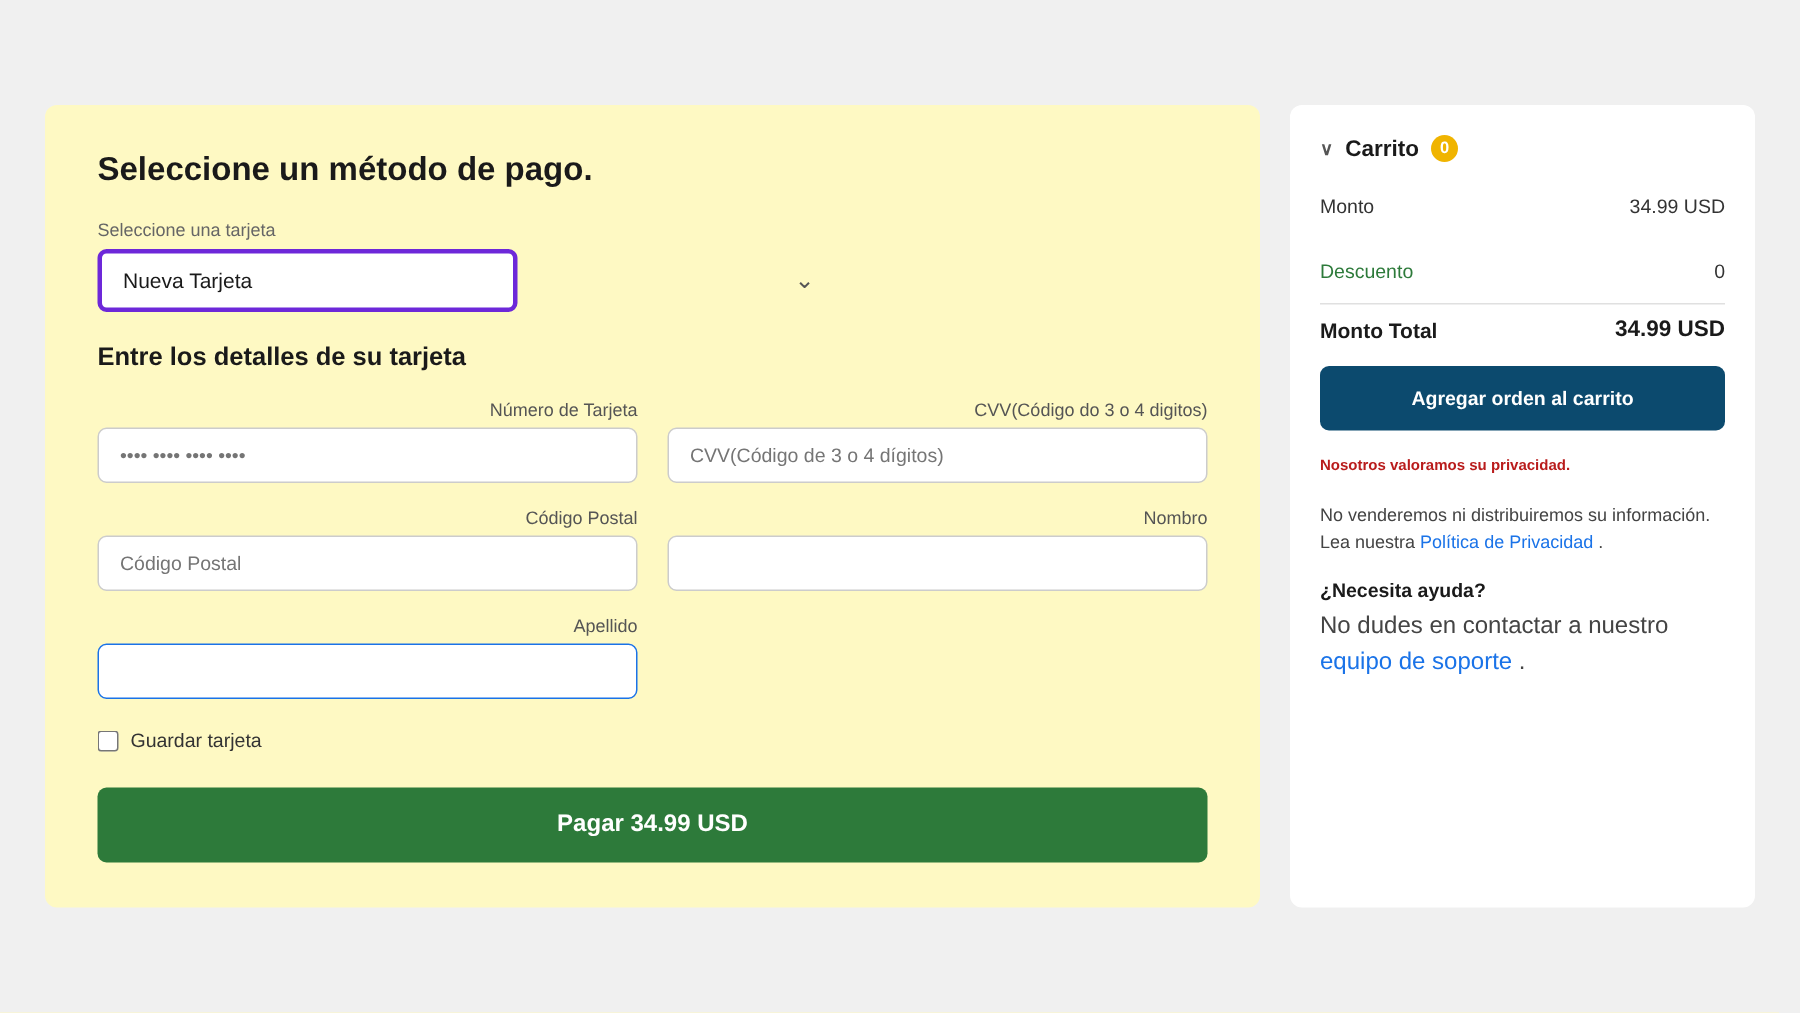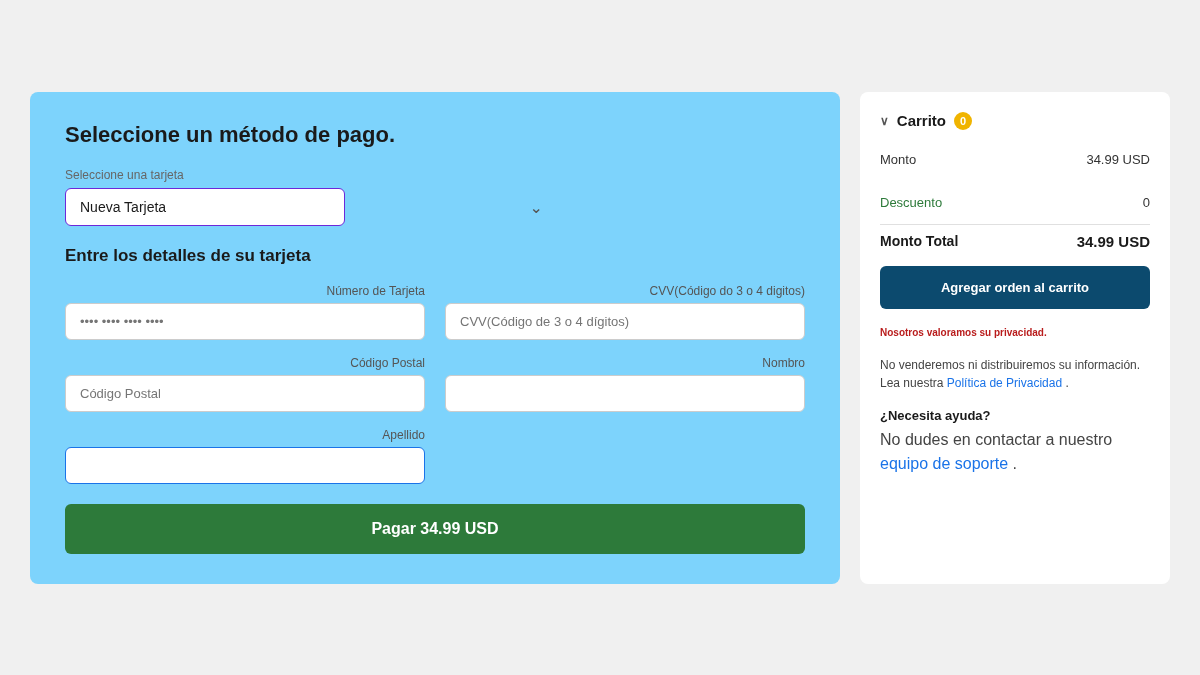--- a/index.html
+++ b/index.html
@@ -13,21 +13,21 @@
       padding: 20px;
     }
     .page-wrapper {
       background: #f0f0f0;
       width: 1160px;
       display: flex;
       gap: 20px;
       padding: 10px;
     }
     .main-panel {
-      background: #7dd3fc;
+      background: #fef9c3;
       border-radius: 8px;
       padding: 30px 35px 30px 35px;
       flex: 1;
       min-width: 0;
     }
     .sidebar-panel {
       background: #fff;
       border-radius: 8px;
       padding: 20px;
       width: 310px;
@@ -76,21 +76,21 @@
     }
     .select-wrapper {
       position: relative;
       margin-bottom: 20px;
     }
     .select-wrapper select {
       width: 280px;
       padding: 10px 36px 10px 14px;
       font-size: 14px;
       color: #1a1a1a;
-      border: 1px solid #6d28d9;
+      border: 3px solid #6d28d9;
       border-radius: 6px;
       appearance: none;
       background: #fff;
       cursor: pointer;
     }
     .select-wrapper::after {
       content: '⌄';
       position: absolute;
       right: 262px;
       top: 50%;
@@ -328,20 +328,24 @@
         <input type="text" value="" style="">
       </div>
 
       <div class="form-group">
         <label>Apellido</label>
         <input type="text" class="active-input" value="" style="">
       </div>
     </div>
 
     
+    <div class="checkbox-row">
+      <input type="checkbox" id="saveCard" style="">
+      <label for="saveCard">Guardar tarjeta</label>
+    </div>
 
     
     <button class="pay-button">Pagar 34.99 USD</button>
   </div>
 
   <div class="sidebar-panel">
     
     <div class="cart-header">
       <span class="chevron">∨</span>
       <span>Carrito</span>

